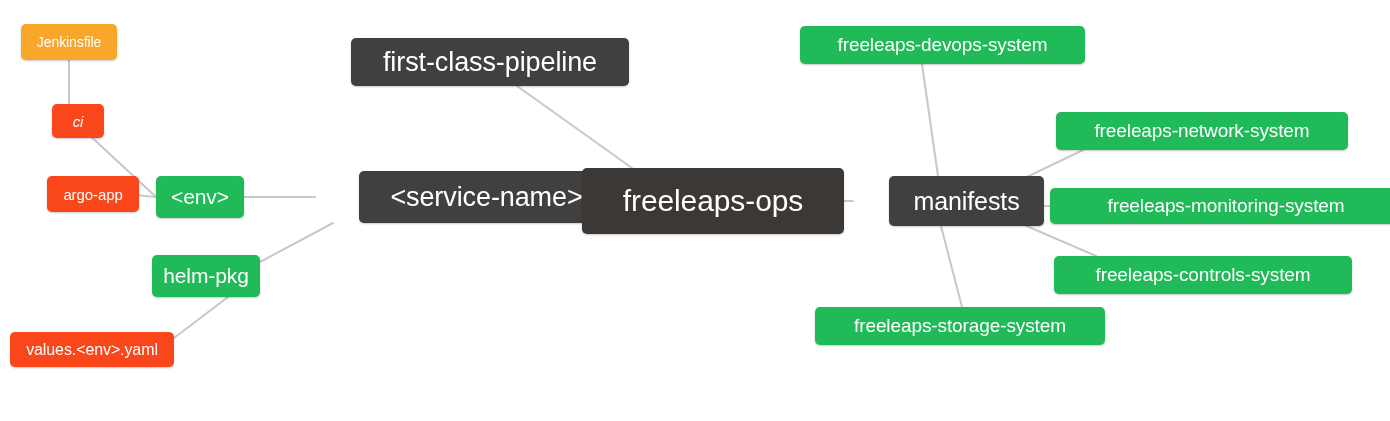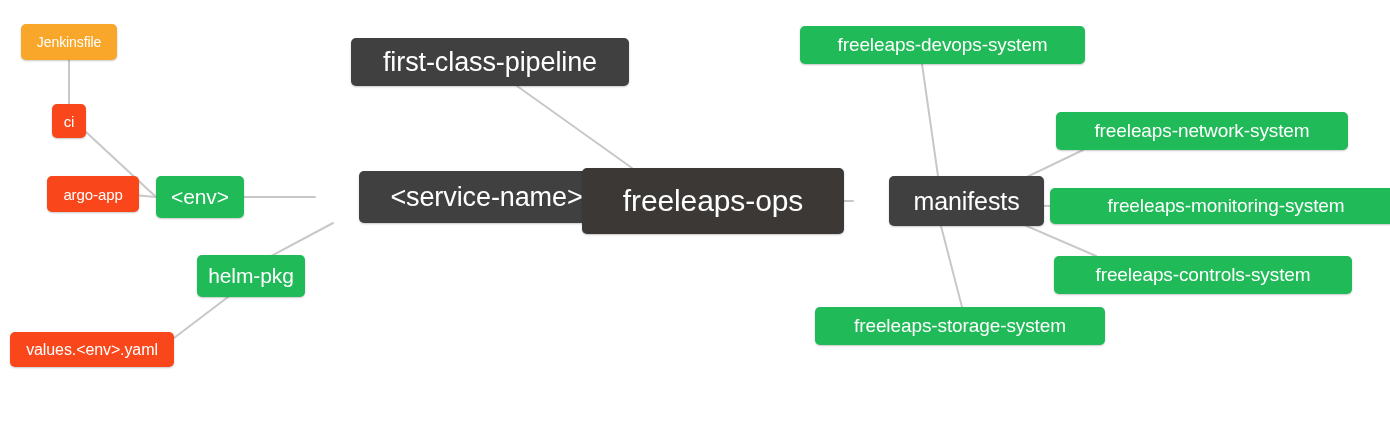--- a/index.html
+++ b/index.html
@@ -57,24 +57,24 @@
       <line x1="517" y1="86" x2="632" y2="168" stroke="#c8c8c8" stroke-width="2" stroke-linecap="round"></line>
       <line x1="844" y1="201" x2="853" y2="201" stroke="#c8c8c8" stroke-width="2" stroke-linecap="round"></line>
       <line x1="938" y1="176" x2="922" y2="64" stroke="#c8c8c8" stroke-width="2" stroke-linecap="round"></line>
       <line x1="1008" y1="186" x2="1083" y2="150" stroke="#c8c8c8" stroke-width="2" stroke-linecap="round"></line>
       <line x1="1008" y1="205" x2="1050" y2="206" stroke="#c8c8c8" stroke-width="2" stroke-linecap="round"></line>
       <line x1="1008" y1="218" x2="1096" y2="256" stroke="#c8c8c8" stroke-width="2" stroke-linecap="round"></line>
       <line x1="941" y1="226" x2="962" y2="307" stroke="#c8c8c8" stroke-width="2" stroke-linecap="round"></line>
     </svg>
   <div id="node-layer">
       <div class="node n-orange" style="left: 21px; top: 24px; width: 96px; height: 36px; font-size: 14px;">Jenkinsfile</div>
-      <div class="node n-red" style="left: 52px; top: 104px; width: 34px; height: 34px; font-size: 15px;">ci</div>
+      <div class="node n-red" style="left: 52px; top: 104px; width: 52px; height: 34px; font-size: 15px; font-style: italic;">ci</div>
       <div class="node n-red" style="left: 31px; top: 176px; width: 92px; height: 36px; font-size: 15px; margin-left: 16px;">argo-app</div>
       <div class="node n-green" style="left: 156px; top: 176px; width: 88px; height: 42px; font-size: 21px;">&lt;env&gt;</div>
-      <div class="node n-green" style="left: 152px; top: 255px; width: 108px; height: 42px; font-size: 21px; margin-left: 45px;">helm-pkg</div>
+      <div class="node n-green" style="left: 152px; top: 255px; width: 108px; height: 42px; font-size: 21px;">helm-pkg</div>
       <div class="node n-red" style="left: 10px; top: 332px; width: 164px; height: 35px; font-size: 16px;">values.&lt;env&gt;.yaml</div>
       <div class="node n-blue" style="left: 315px; top: 38px; width: 278px; height: 48px; font-size: 27px;">first-class-pipeline</div>
       <div class="node n-blue" style="left: 323px; top: 171px; width: 255px; height: 52px; font-size: 27px;">&lt;service-name&gt;</div>
       <div class="node n-root" style="left: 582px; top: 168px; width: 262px; height: 66px; font-size: 30px;">freeleaps-ops</div>
       <div class="node n-blue" style="left: 853px; top: 176px; width: 155px; height: 50px; font-size: 25px;">manifests</div>
       <div class="node n-green" style="left: 800px; top: 26px; width: 285px; height: 38px; font-size: 19px;">freeleaps-devops-system</div>
       <div class="node n-green" style="left: 1056px; top: 112px; width: 292px; height: 38px; font-size: 19px;">freeleaps-network-system</div>
       <div class="node n-green" style="left: 1050px; top: 188px; width: 352px; height: 36px; font-size: 19px;">freeleaps-monitoring-system</div>
       <div class="node n-green" style="left: 1054px; top: 256px; width: 298px; height: 38px; font-size: 19px;">freeleaps-controls-system</div>
       <div class="node n-green" style="left: 815px; top: 307px; width: 290px; height: 38px; font-size: 19px;">freeleaps-storage-system</div>

